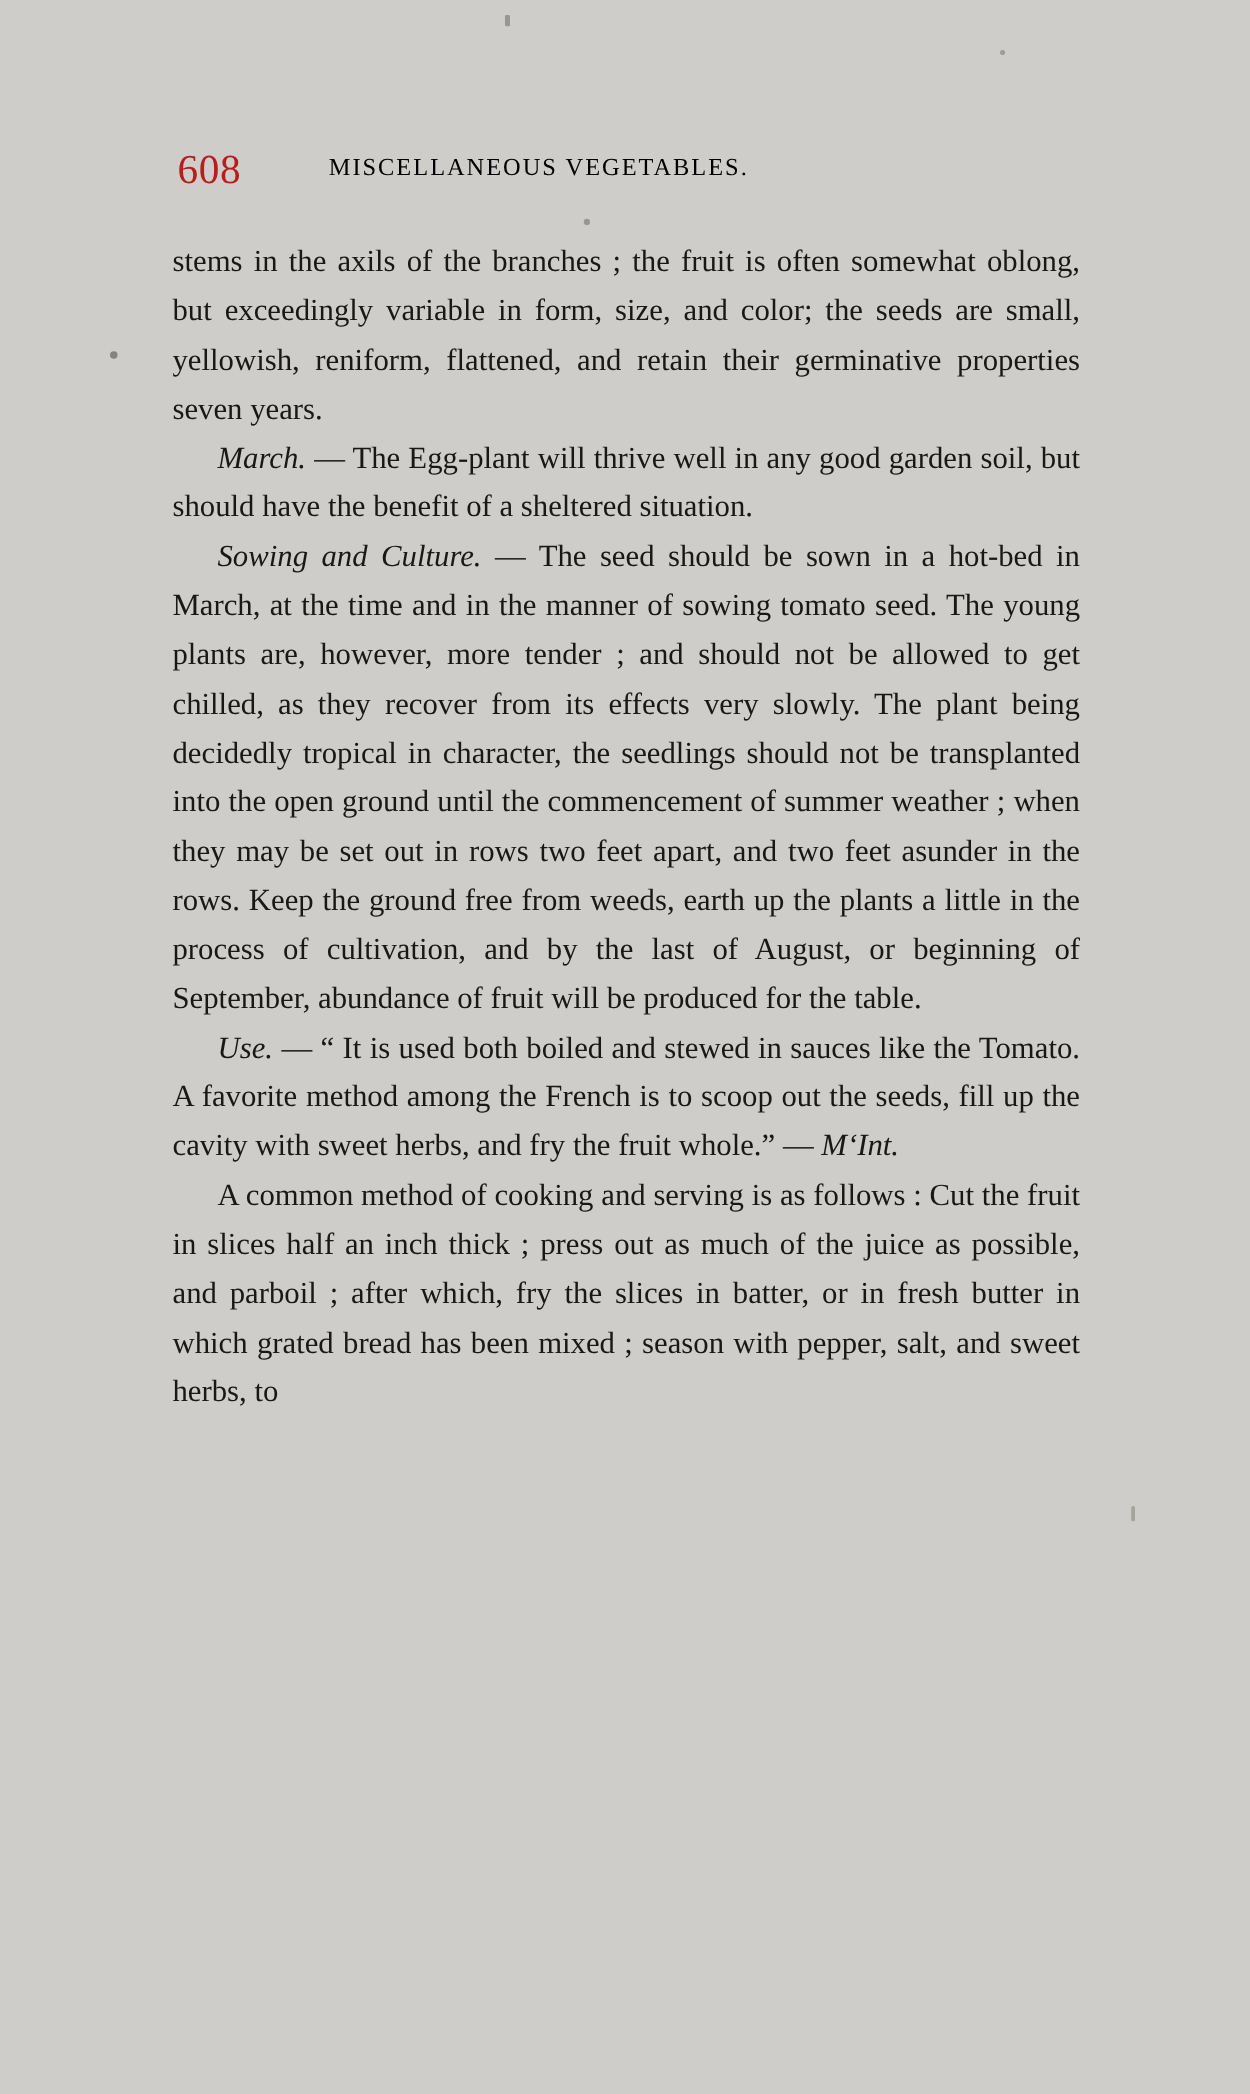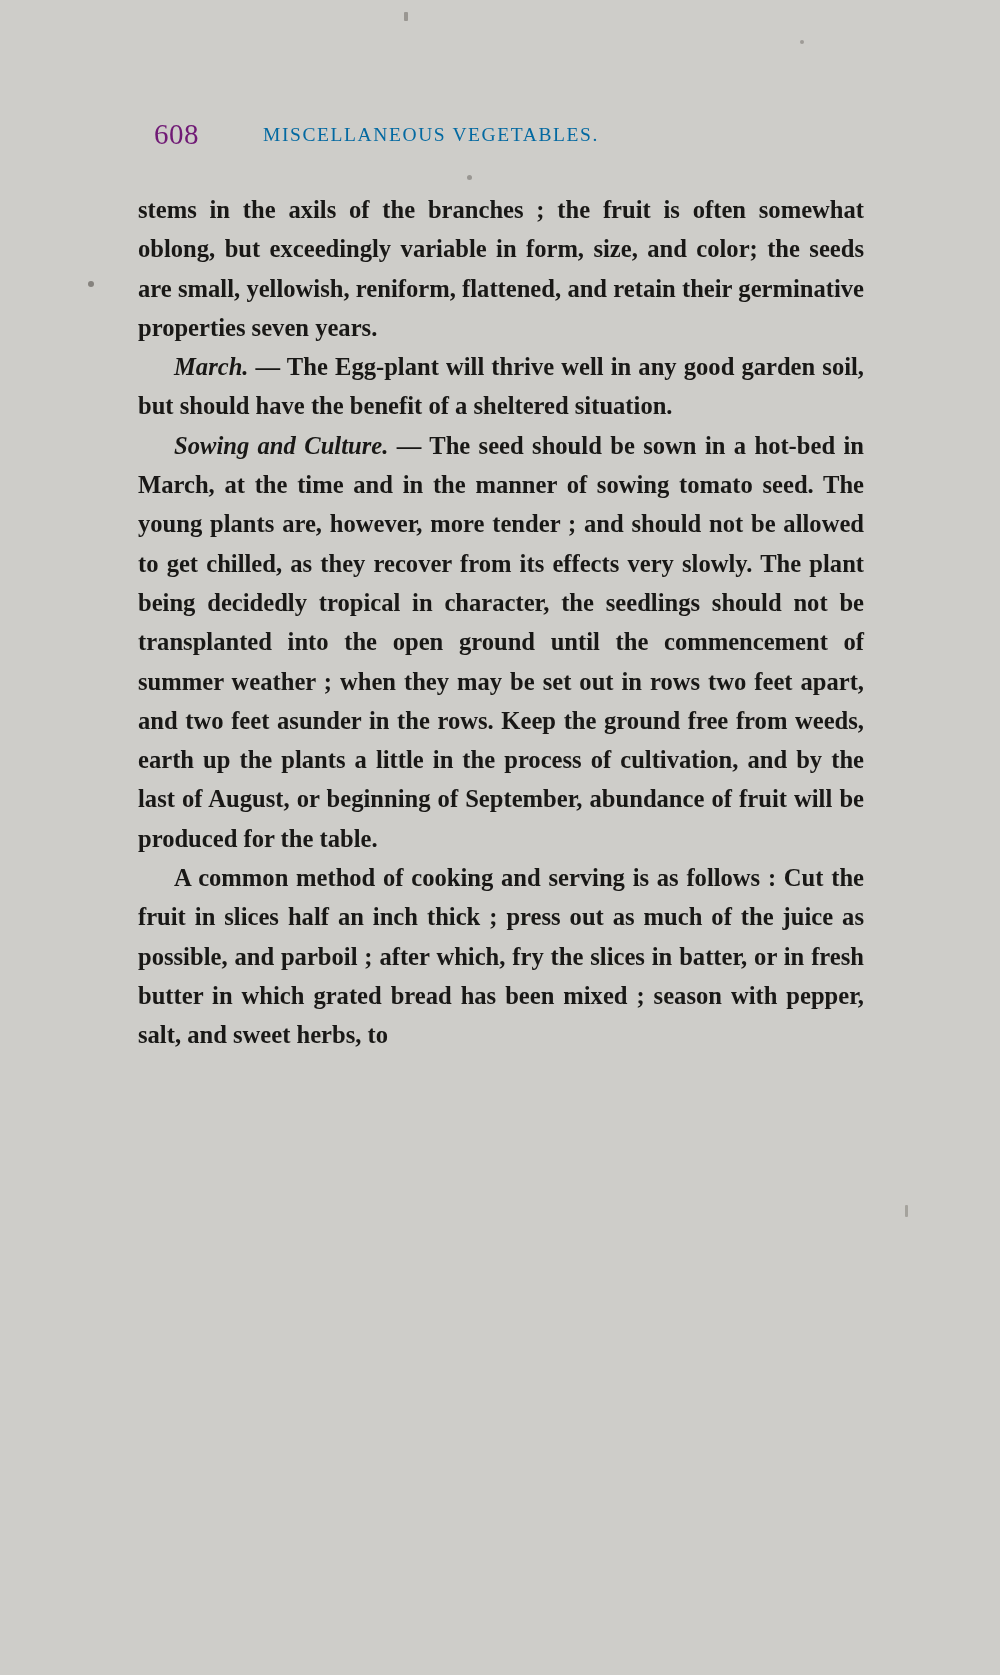--- a/index.html
+++ b/index.html
@@ -22,48 +22,47 @@
   }
   .header {
     position: absolute;
     top: 118px;
     left: 138px;
     width: 724px;
     height: 34px;
   }
   .folio {
     position: absolute;
-    left: 16px;
+    left: 4px;
     top: 0;
-    font-size: 29px;
+    font-size: 33px;
     letter-spacing: 0.5px;
-    color: #701a75;
+    color: #b91c1c;
   }
   .running-head {
     position: absolute;
     left: 125px;
     top: 6px;
     font-size: 19.5px;
     letter-spacing: 1.6px;
-    color: #0369a1;
+    color: #000000;
     white-space: nowrap;
   }
   .body-text {
     position: absolute;
     top: 190px;
     left: 138px;
     width: 726px;
     font-size: 24.6px;
     line-height: 39.3px;
     text-align: justify;
     color: #191816;
   }
   .body-text p {
     margin: 0;
-    font-weight: bold;
   }
   .indent {
     text-indent: 36px;
   }
   .it {
     font-style: italic;
   }
   .smallmark {
     position: absolute;
     background: #6d6a64;
@@ -94,17 +93,18 @@
   <div class="body-text">
 
     <p><span>stems in the axils of the branches ; the fruit is often somewhat oblong, but exceedingly variable in form, size, and color; the seeds are small, yellowish, reniform, flattened, and retain their germinative properties seven years.</span></p>
 
     <p class="indent"><span class="it">March.</span><span> — The Egg-plant will thrive well in any good garden soil, but should have the benefit of a sheltered situation.</span></p>
 
     <p class="indent"><span class="it">Sowing and Culture.</span><span> — The seed should be sown in a hot-bed in March, at the time and in the manner of sowing tomato seed.   The young plants are, however, more tender ; and should not be allowed to get chilled, as they recover from its effects very slowly.   The plant being decidedly tropical in character, the seedlings should not be transplanted into the open ground until the commencement of summer weather ; when they may be set out in rows two feet apart, and two feet asunder in the rows.   Keep the ground free from weeds, earth up the plants a little in the process of cultivation, and by the last of August, or beginning of September, abundance of fruit will be produced for the table.</span></p>
 
 
 
+    <p class="indent"><span class="it">Use.</span><span> — “ It is used both boiled and stewed in sauces like the Tomato.   A favorite method among the French is to scoop out the seeds, fill up the cavity with sweet herbs, and fry the fruit whole.” — </span><span class="it">M‘Int.</span></p>
 
     <p class="indent"><span>A common method of cooking and serving is as follows : Cut the fruit in slices half an inch thick ; press out as much of the juice as possible, and parboil ; after which, fry the slices in batter, or in fresh butter in which grated bread has been mixed ; season with pepper, salt, and sweet herbs, to</span></p>
 
   </div>
 </div>
 
 </body></html>

